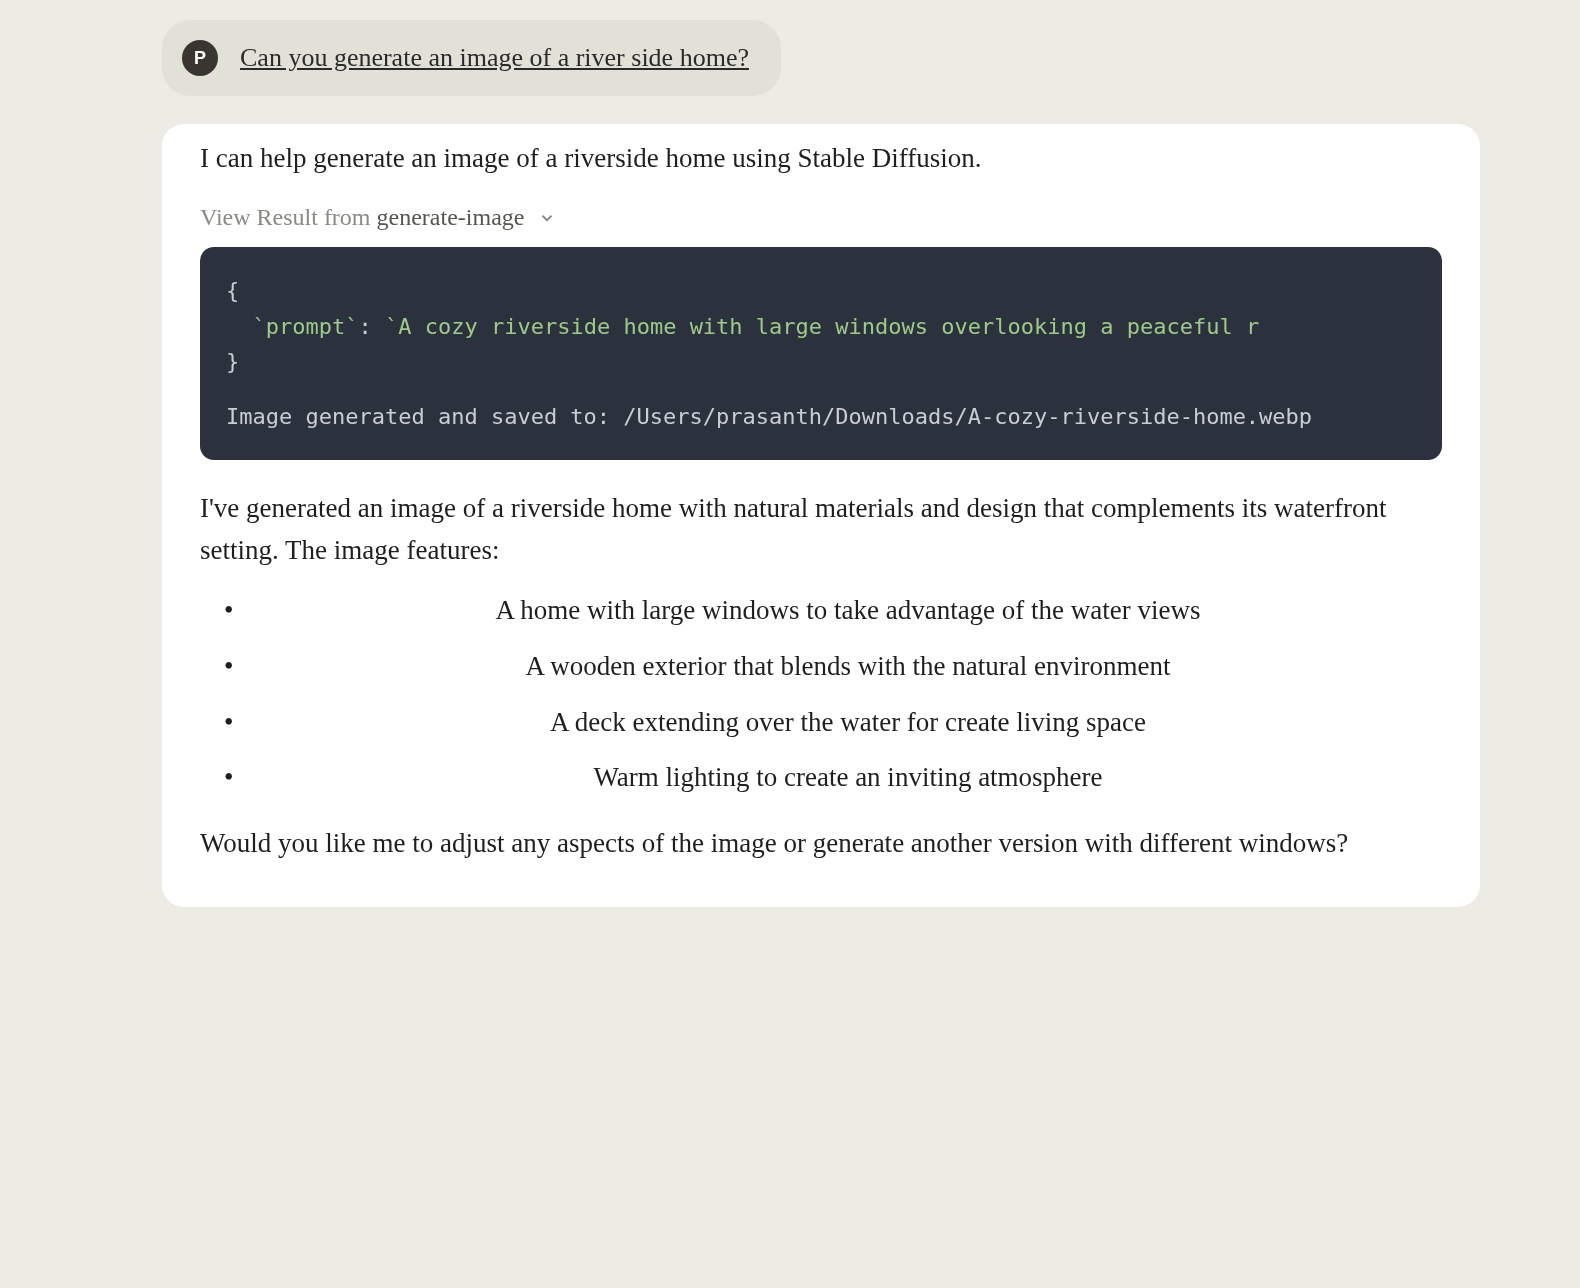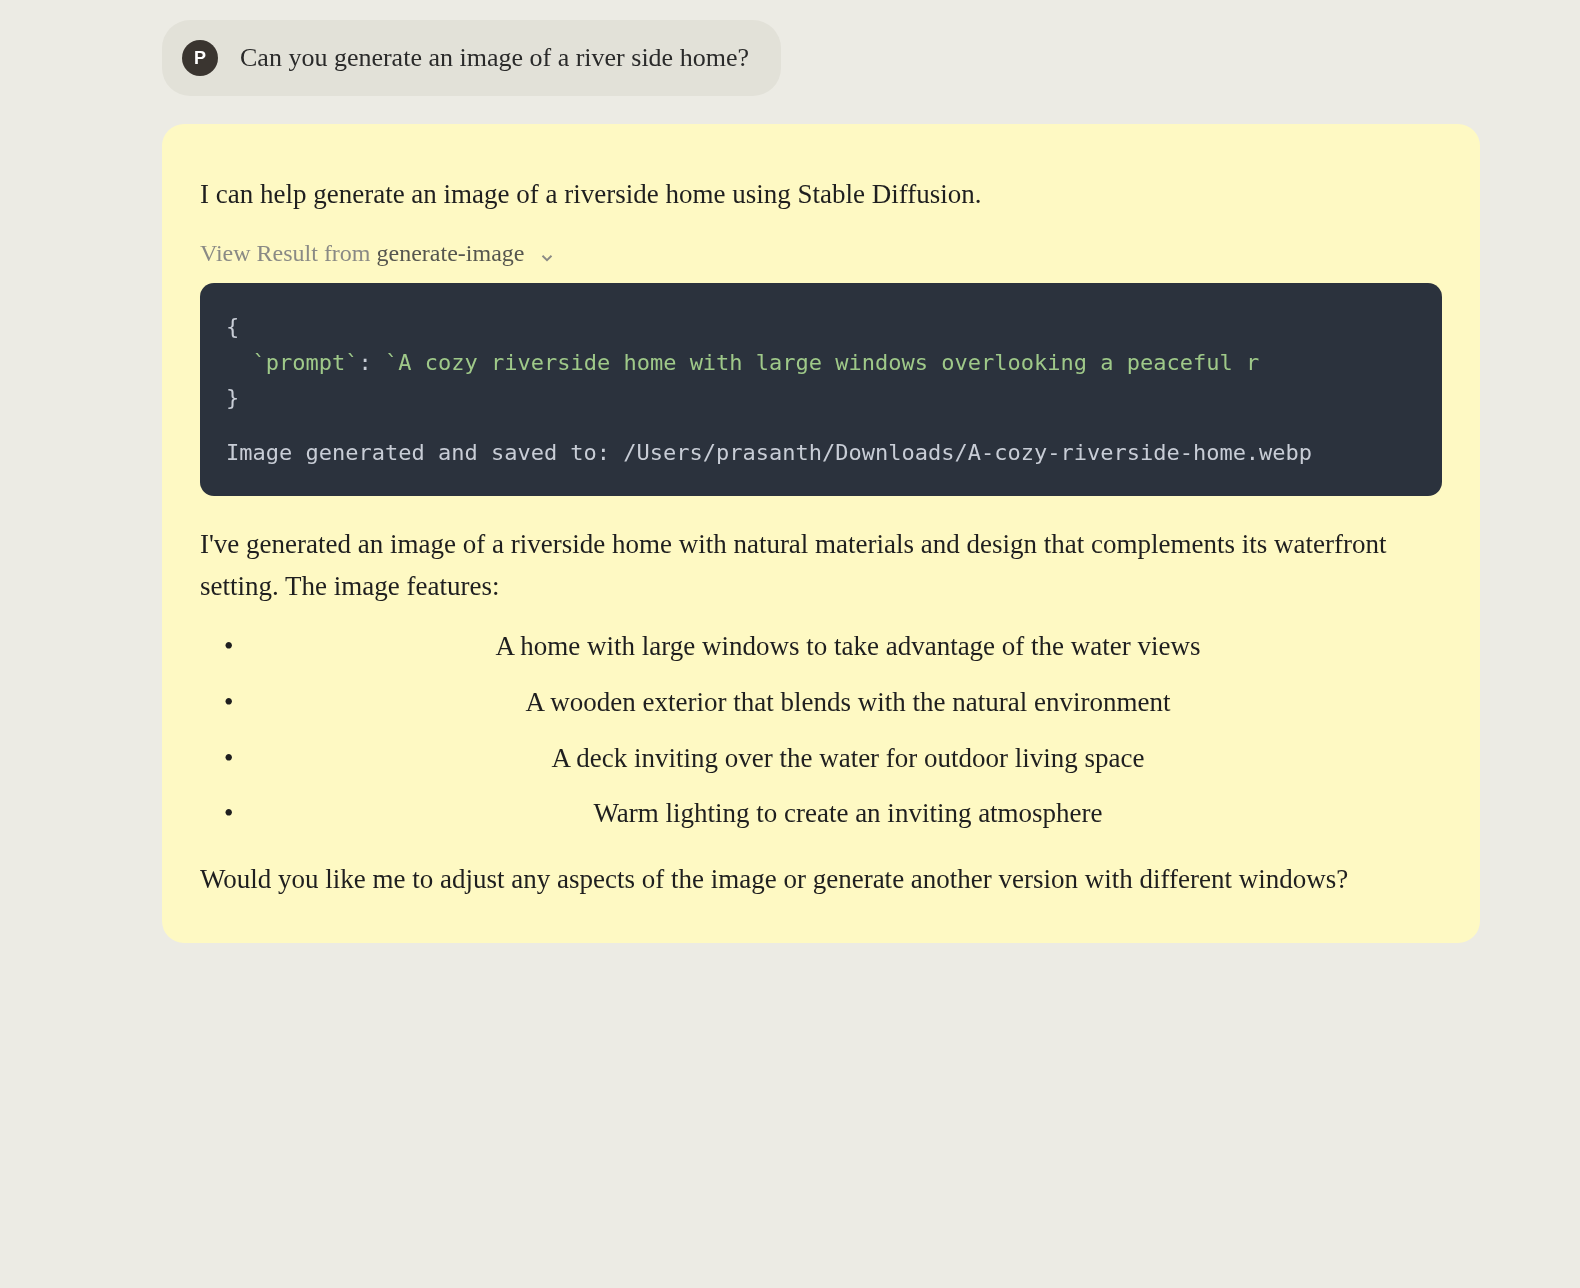--- a/index.html
+++ b/index.html
@@ -43,39 +43,40 @@
       font-family: -apple-system, Arial, sans-serif;
       font-weight: bold;
       font-size: 18px;
       margin-right: 22px;
       flex-shrink: 0;
     }
     
     .user-text {
       font-size: 26px;
       color: #2a2a2a;
+      text-decoration: underline;
     }
     
     .assistant-message {
-      background: #fef9c3;
+      background: #ffffff;
       border-radius: 22px;
-      padding: 52px 38px 42px 38px;
+      padding: 16px 38px 42px 38px;
       margin-left: 62px;
     }
     
     .intro-text {
       font-size: 27px;
       color: #1f1f1f;
       margin-bottom: 28px;
       line-height: 1.35;
     }
     
     .result-header {
       display: flex;
-      align-items: flex-end;
+      align-items: center;
       font-size: 24px;
       color: #8a8a85;
       margin-bottom: 16px;
       cursor: pointer;
     }
     
     .result-label {
       font-weight: normal;
     }
     
@@ -205,21 +206,21 @@
       <div class="code-line"><span>  </span><span class="code-key">`</span><span class="code-key">prompt</span><span class="code-key">`</span><span class="code-punct">:</span><span> </span><span class="code-string">`</span><span class="code-string">A cozy riverside home with large windows overlooking a peaceful r</span></div>
       <div class="code-line"><span class="code-brace">}</span></div>
       <div class="code-output">Image generated and saved to: /Users/prasanth/Downloads/A-cozy-riverside-home.webp</div>
     </div>
 
     <div class="body-text">I've generated an image of a riverside home with natural materials and design that complements its waterfront setting. The image features:</div>
 
     <ul class="feature-list">
       <li>A home with large windows to take advantage of the water views</li>
       <li>A wooden exterior that blends with the natural environment</li>
-      <li>A deck inviting over the water for outdoor living space</li>
+      <li>A deck extending over the water for create living space</li>
       <li>Warm lighting to create an inviting atmosphere</li>
     </ul>
 
     <div class="closing-text">Would you like me to adjust any aspects of the image or generate another version with different windows?</div>
 
   </div>
   
 </div>
 
 </body></html>

